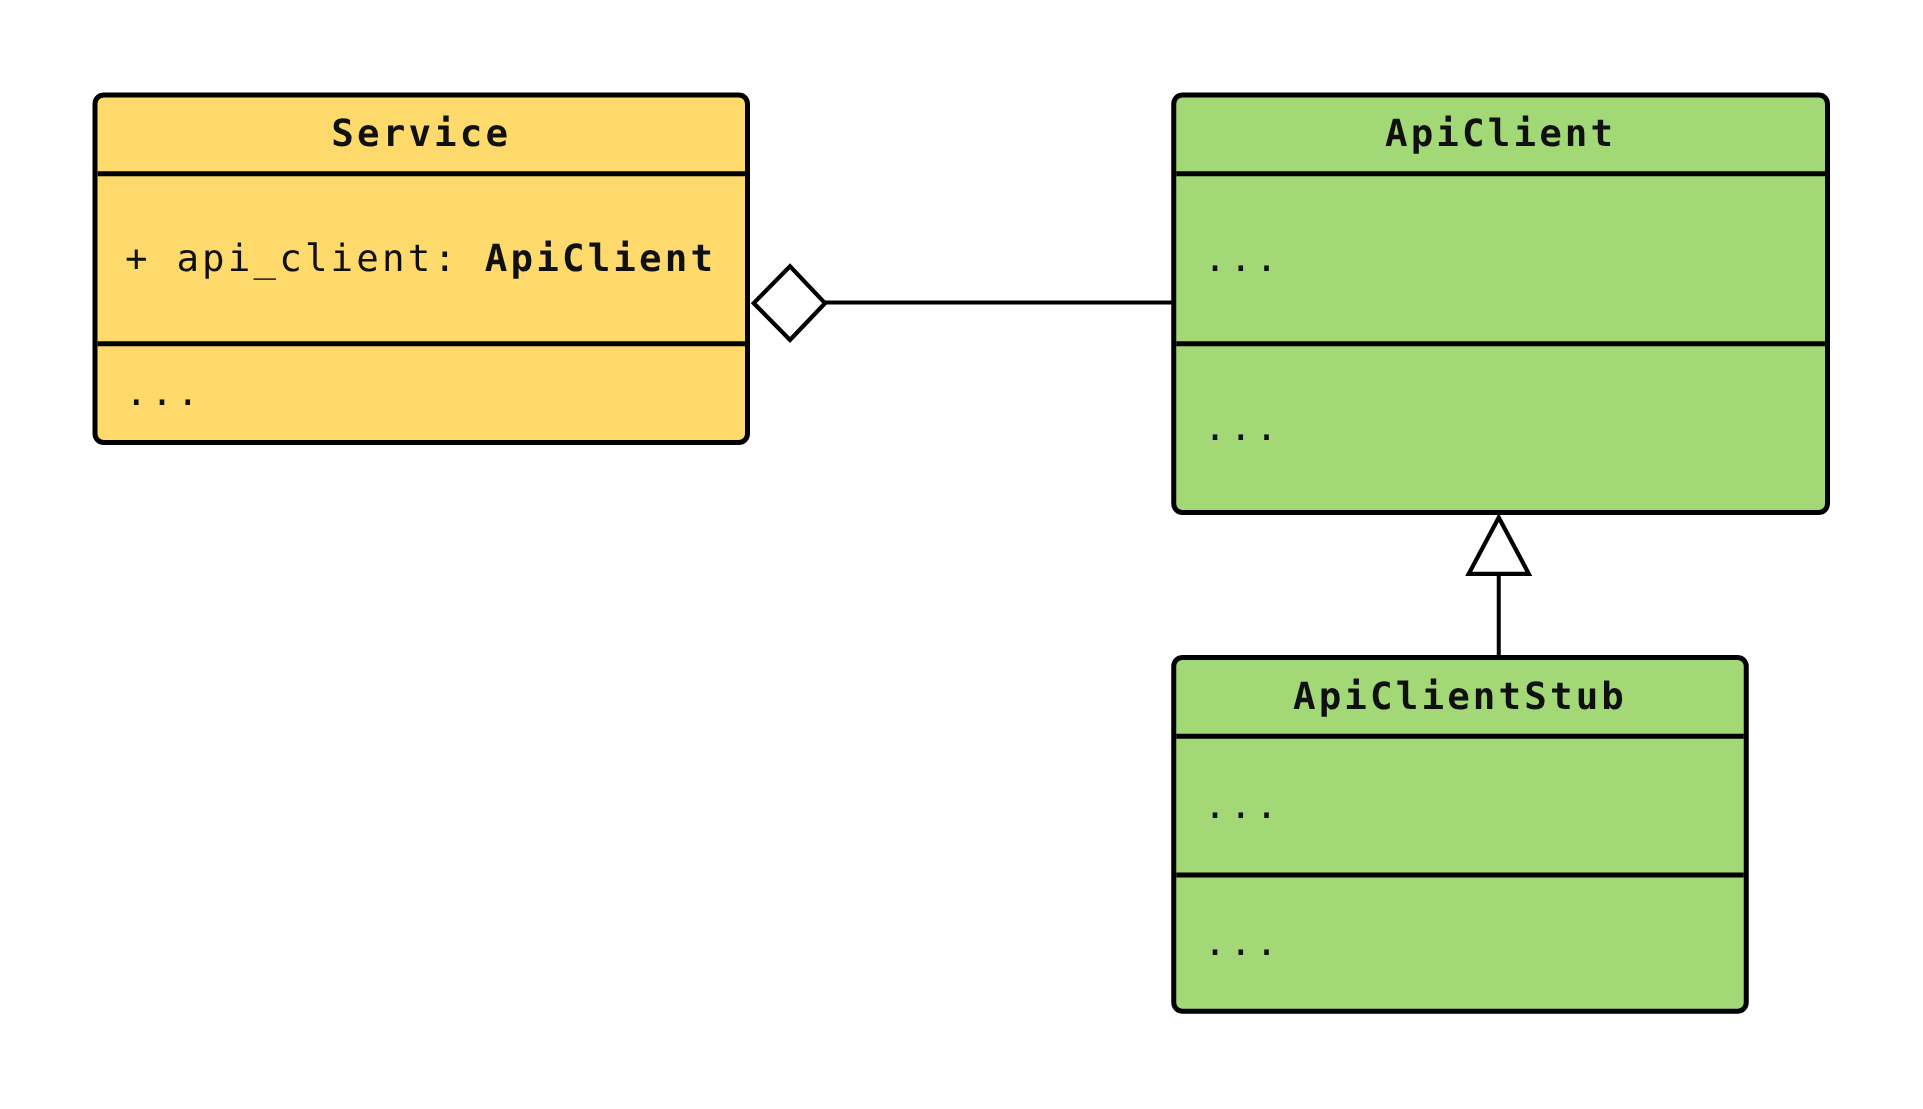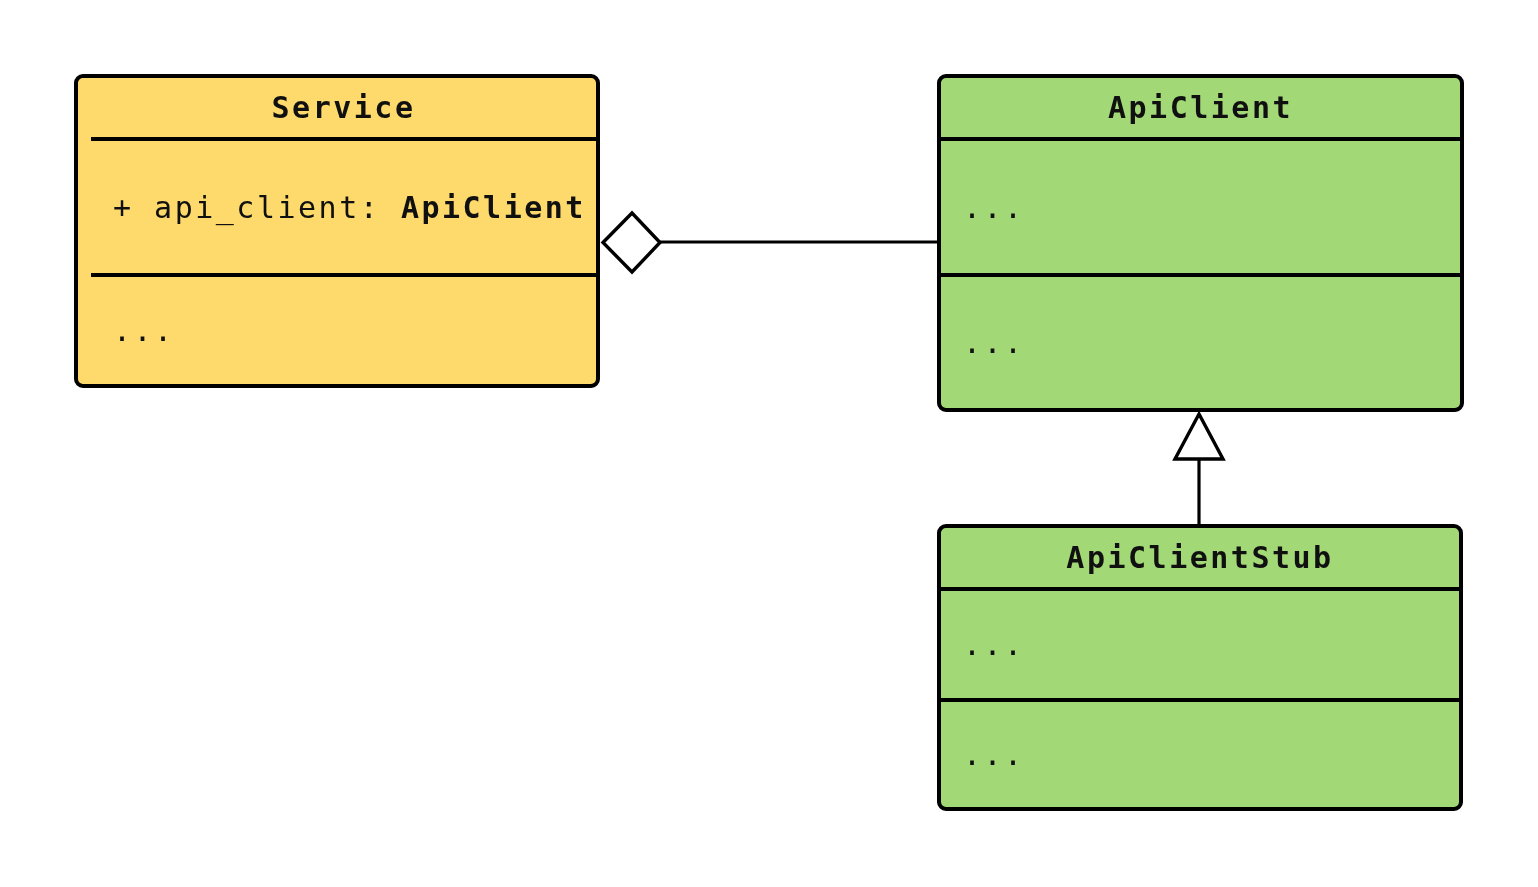--- a/index.html
+++ b/index.html
@@ -78,21 +78,21 @@
     <g>
       <line x1="657" y1="242" x2="939" y2="242"></line>
       <polygon points="603,242.5 632,213 660,242.5 632,272"></polygon>
     </g>
     <g>
       <line x1="1199" y1="457" x2="1199" y2="526"></line>
       <polygon points="1199,414 1223,459 1175,459"></polygon>
     </g>
   </svg>
 
-  <div class="class-box yellow big-secs" style="left:74px; top:74px; width:526px; height:314px;padding-left:13px;">
+  <div class="class-box yellow big-secs" style="left:74px; top:74px; width:526px; height:282px;">
     <div class="sec sec-title">
       <span>Service</span>
     </div>
     <div class="sec sec-attrs">
       <span><span>+ api_client: </span><span class="attr-type">ApiClient</span></span>
     </div>
     <div class="sec sec-methods">
       <span>...</span>
     </div>
   </div>
@@ -102,21 +102,21 @@
       <span>ApiClient</span>
     </div>
     <div class="sec sec-attrs">
       <span>...</span>
     </div>
     <div class="sec sec-methods">
       <span>...</span>
     </div>
   </div>
 
-  <div class="class-box green small-secs" style="left:937px; top:524px; width:526px; height:287px;">
+  <div class="class-box green small-secs" style="left:937px; top:524px; width:462px; height:287px;">
     <div class="sec sec-title">
       <span>ApiClientStub</span>
     </div>
     <div class="sec sec-attrs">
       <span>...</span>
     </div>
     <div class="sec sec-methods">
       <span>...</span>
     </div>
   </div>

